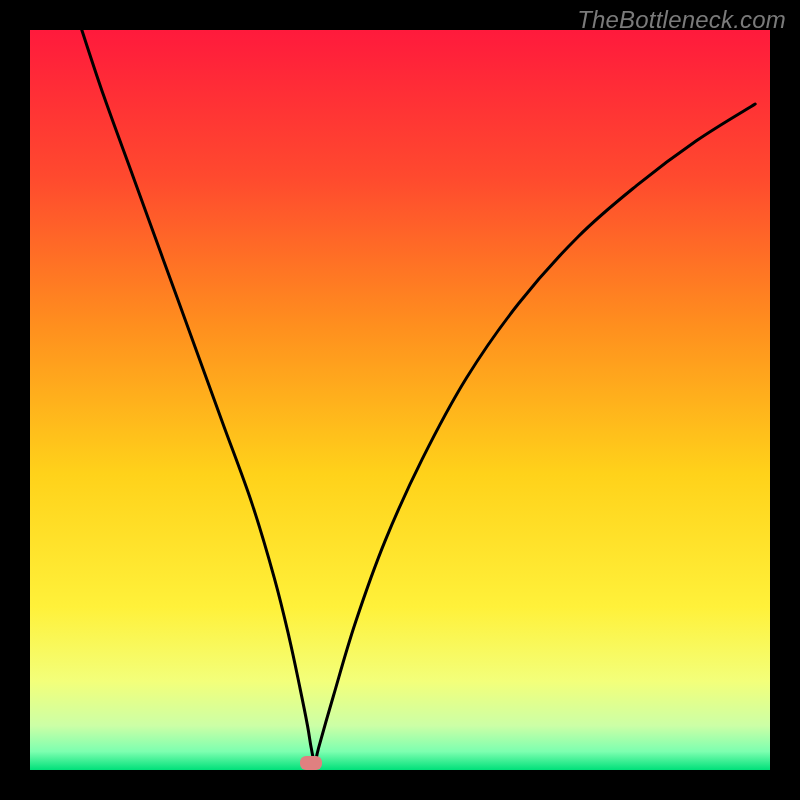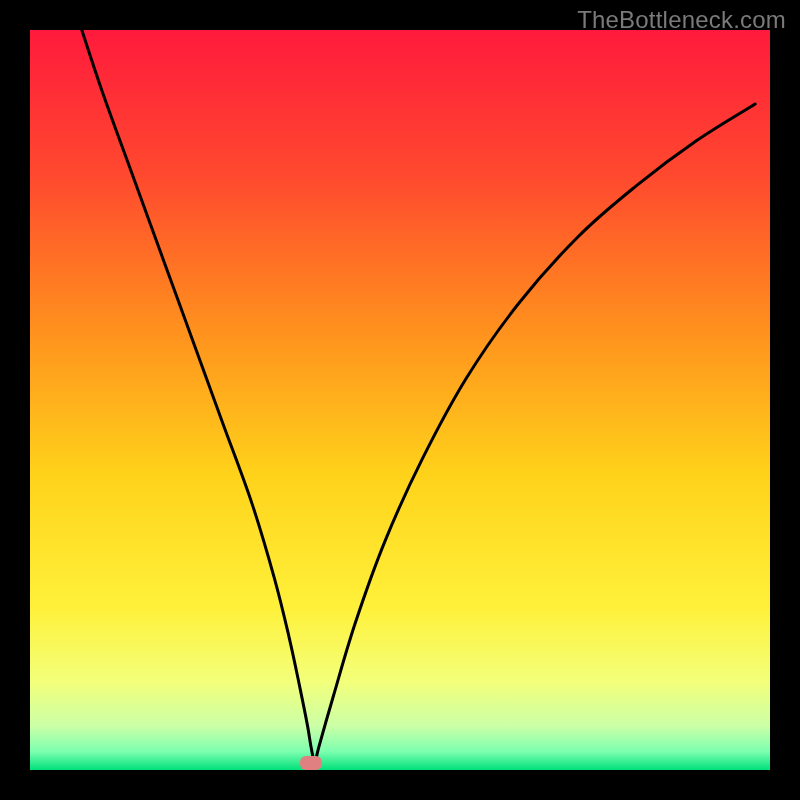--- a/index.html
+++ b/index.html
@@ -8,20 +8,21 @@
     width: 800px;
     height: 800px;
     background: #000;
     font-family: Arial, Helvetica, sans-serif;
   }
   .frame {
     position: relative;
     width: 800px;
     height: 800px;
     background: #000;
+    font-style: italic;
   }
   .plot-area {
     position: absolute;
     left: 30px;
     top: 30px;
     width: 740px;
     height: 740px;
     overflow: hidden;
   }
   .gradient {

